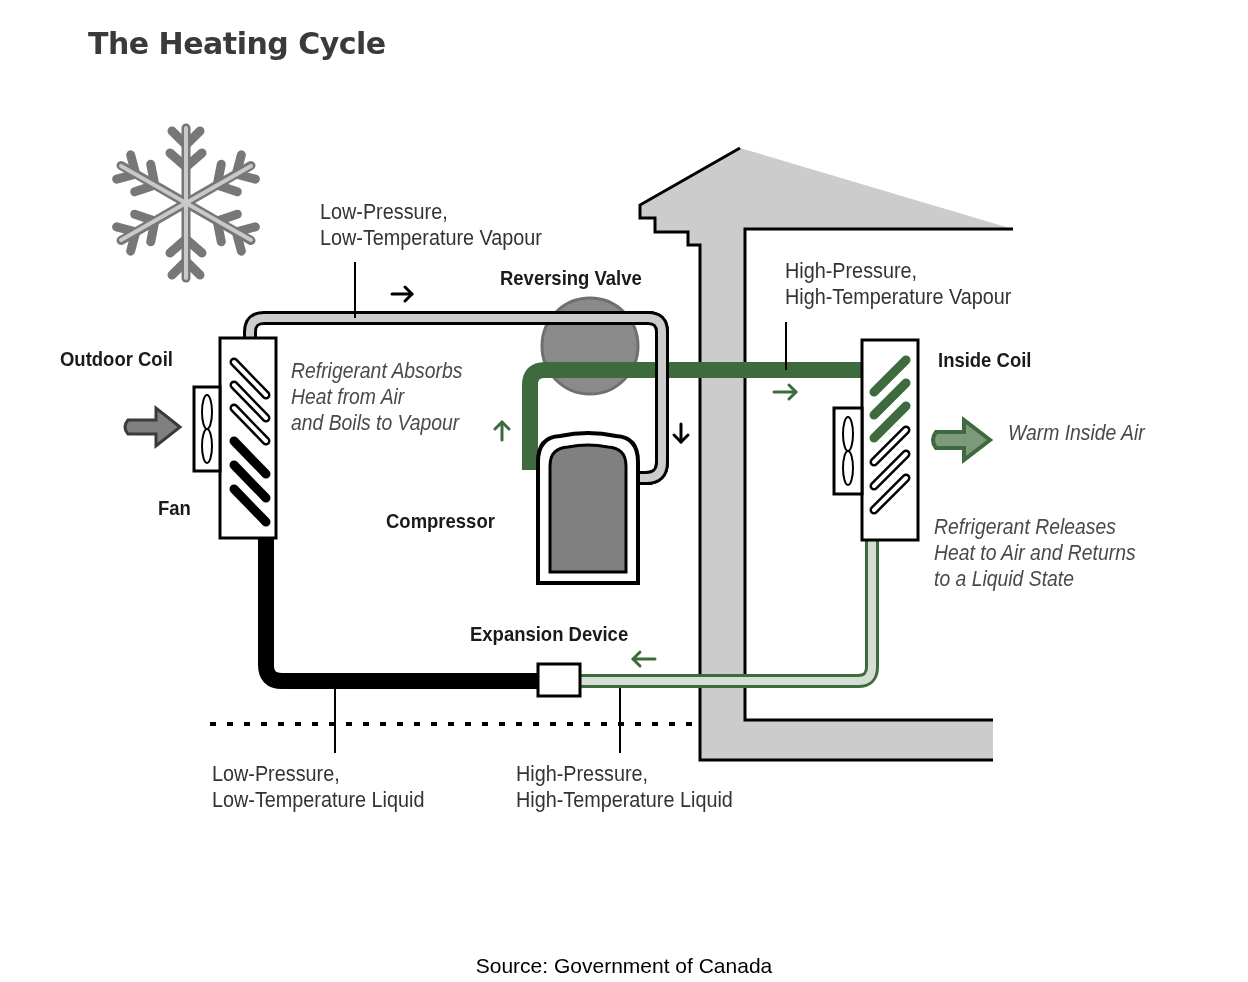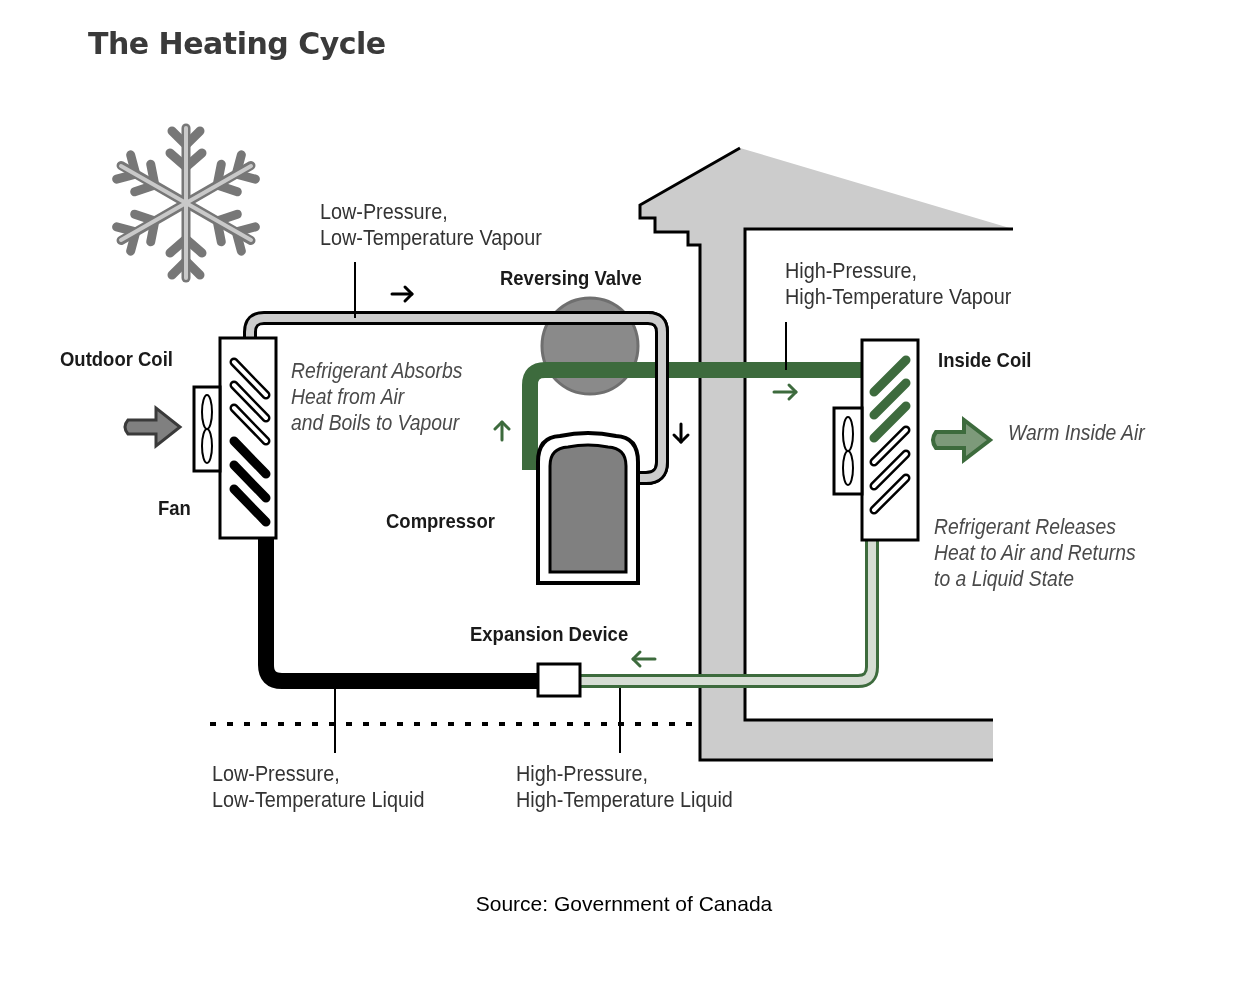--- a/index.html
+++ b/index.html
@@ -4,21 +4,21 @@
 <style>
   html, body { margin: 0; padding: 0; background: #ffffff; }
   body { width: 1248px; height: 982px; position: relative; overflow: hidden; font-family: "Liberation Sans", sans-serif; }
   #stage { position: absolute; left: 0; top: 0; width: 1248px; height: 982px; }
   .title { position: absolute; left: 88px; top: 26px; font-family: "DejaVu Sans", sans-serif; font-weight: bold; font-size: 30px; color: #3a3a3a; letter-spacing: -0.5px; }
   .lbl { position: absolute; font-family: "Liberation Sans", sans-serif; color: #2a2a2a; white-space: nowrap; }
   .lbl.bold { font-weight: bold; font-size: 21px; color: #1a1a1a; transform: scaleX(0.88); transform-origin: left top; }
   .lbl.reg { font-size: 22px; line-height: 26px; color: #333; transform: scaleX(0.9); transform-origin: left top; }
   .lbl.ital { font-style: italic; font-size: 22px; line-height: 26px; color: #4a4a4a; transform: scaleX(0.88); transform-origin: left top; }
   .caption { position: absolute; left: 0; width: 1248px; text-align: center; top: 868px; font-weight: bold; font-size: 24px; color: #000; }
-  .source { position: absolute; left: 0; width: 1248px; text-align: center; top: 892px; font-size: 21px; color: #000; }
+  .source { position: absolute; left: 0; width: 1248px; text-align: center; top: 954px; font-size: 21px; color: #000; }
   .line2 { display: block; }
 </style>
 </head>
 <body>
 
 <div id="stage">
 
   <div class="title">The Heating Cycle</div>
 
   <svg width="1248" height="982" style="position:absolute;left:0;top:0">

